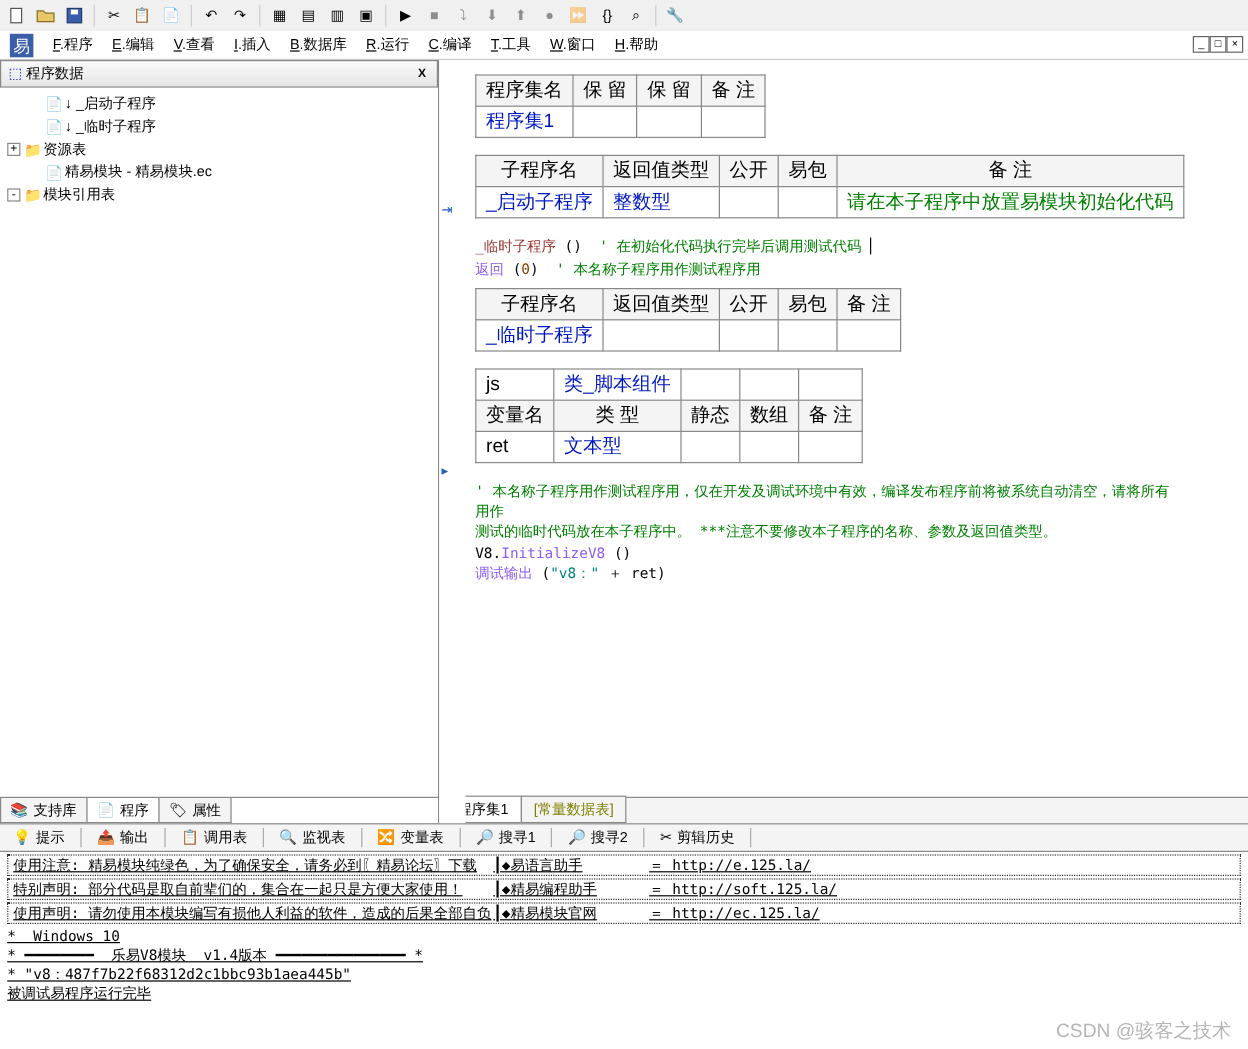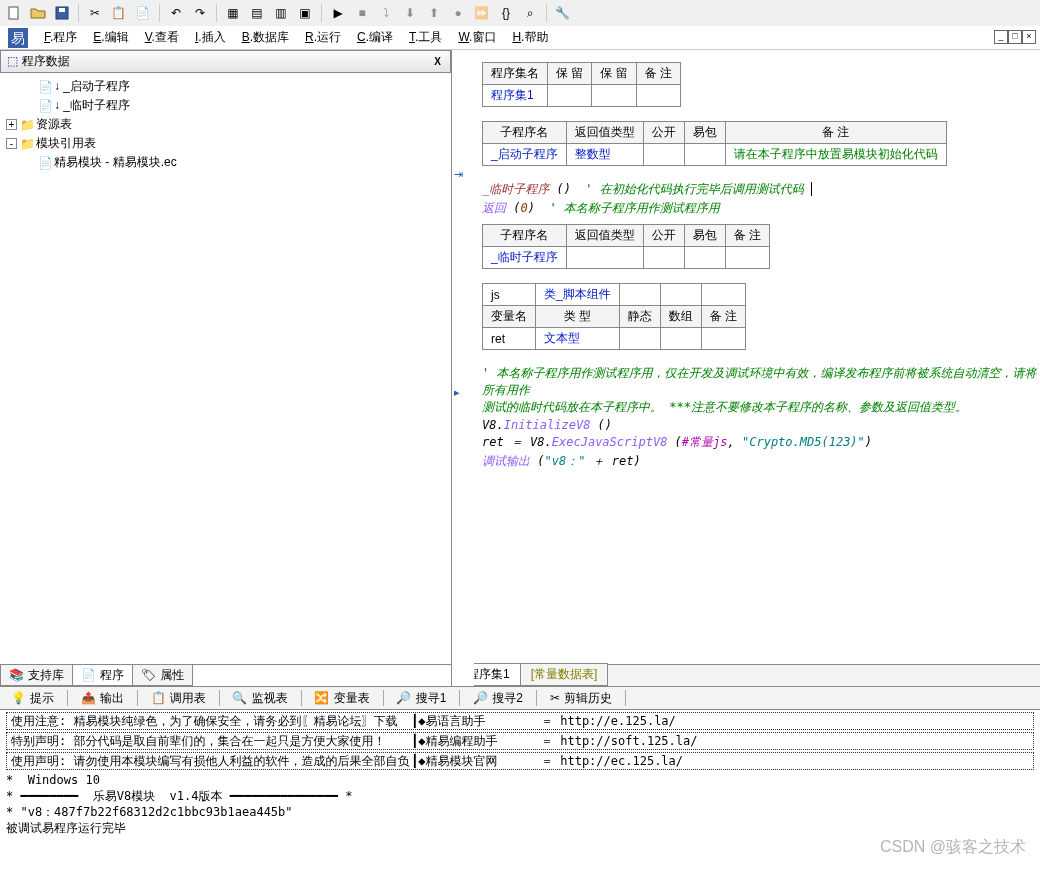--- a/index.html
+++ b/index.html
@@ -8,56 +8,56 @@
 .toolbar .sep { width: 1px; height: 18px; background: #ccc; margin: 0 2px; }
 .tb-btn { width: 20px; height: 20px; display: inline-flex; align-items: center; justify-content: center; cursor: pointer; }
 .tb-btn svg { width: 16px; height: 16px; }
 .menubar { height: 24px; background: #fff; display: flex; align-items: center; padding: 0 8px; gap: 2px; border-bottom: 1px solid #ccc; }
 .menubar .logo { width: 20px; height: 20px; margin-right: 6px; }
 .menu-item { padding: 2px 8px; cursor: pointer; }
 .menu-item u { text-decoration: underline; }
 .win-btns { position: absolute; right: 4px; top: 30px; display: flex; gap: 0; }
 .win-btn { width: 14px; height: 14px; border: 1px solid #666; font-size: 9px; text-align: center; line-height: 11px; cursor: pointer; }
 .main { display: flex; height: 636px; }
-.left-panel { width: 452px; border-right: 1px solid #888; display: flex; flex-direction: column; position: relative; }
+.left-panel { width: 366px; border-right: 1px solid #888; display: flex; flex-direction: column; position: relative; }
 .panel-title { background: linear-gradient(#fafafa,#e5e5e5); border: 1px solid #888; padding: 2px 6px; display: flex; align-items: center; justify-content: space-between; }
 .panel-close { font-family: Arial; font-weight: bold; font-size: 10px; cursor: pointer; padding: 0 3px; }
 .tree { padding: 4px 2px; flex: 1; overflow: auto; }
 .tree-item { padding: 1px 0 1px 0; white-space: nowrap; cursor: pointer; }
 .tree-item .exp { display: inline-block; width: 11px; height: 11px; border: 1px solid #888; text-align: center; line-height: 9px; font-size: 10px; margin-right: 3px; vertical-align: middle; cursor: pointer; }
 .tree-item .ico { display: inline-block; width: 14px; text-align: center; vertical-align: middle; margin-right: 2px; }
 .lvl1 { padding-left: 4px; }
 .lvl2 { padding-left: 22px; }
 .left-tabs { display: flex; border-top: 1px solid #888; height: 22px; }
 .ltab { border: 1px solid #888; border-top: none; padding: 2px 8px; margin-right: -1px; display: flex; align-items: center; gap: 4px; cursor: pointer; background: #f4f4f4; }
 .ltab.active { background: #fff; }
 .right-panel { flex: 1; display: flex; flex-direction: column; overflow: hidden; position: relative; }
 .editor { flex: 1; overflow: auto; padding: 12px 0 0 30px; }
 .gutter { position: absolute; left: 0; top: 0; width: 22px; height: 100%; background: #fff; }
 .gutter-mark { position: absolute; left: 2px; color: #1e5fba; font-size: 11px; }
 .etable { border-collapse: collapse; margin-bottom: 14px; }
-.etable th, .etable td { border: 1px solid #888; padding: 2px 8px; font-size: 12px; height: 20px; font-weight: normal; }
+.etable th, .etable td { border: 1px solid #888; padding: 2px 8px; font-size: 16px; height: 20px; font-weight: normal; }
 .etable th { background: #f4f4f4; }
 .blue-link { color: #0018c0; }
 .green-txt { color: #008000; }
-.code-line { font-family: "SimSun", monospace; padding: 1px 0; white-space: pre; font-style: italic; }
+.code-line { font-family: "SimSun", monospace; padding: 1px 0; white-space: pre; }
 .kw-red { color: #9a3131; }
 .kw-blue { color: #8b5cf6; }
 .kw-green { color: #008000; }
 .kw-teal { color: #008080; }
 .kw-mag { color: #aa00aa; }
 .kw-brown { color: #804000; }
 .editor-tabs { display: flex; border-top: 1px solid #888; background: #f4f4f4; height: 22px; align-items: flex-end; padding-left: 4px; }
 .etab { border: 1px solid #888; padding: 2px 10px; margin-right: -1px; cursor: pointer; background: #fff; }
 .etab.inactive { background: #f4f4f4; color: #666; }
 .bottom-bar { height: 24px; background: #f4f4f4; border-top: 1px solid #888; border-bottom: 1px solid #888; display: flex; align-items: center; padding: 0 4px; gap: 4px; }
 .bb-btn { padding: 2px 6px; display: flex; align-items: center; gap: 4px; cursor: pointer; border: 1px solid transparent; }
 .bb-sep { width: 1px; height: 16px; background: #aaa; margin: 0 2px; }
-.output { height: 138px; overflow: auto; padding: 2px 6px; font-family: "SimSun", monospace; font-size: 12px; line-height: 16px; white-space: pre; }
-.watermark { position: absolute; right: 14px; bottom: 16px; color: rgba(120,120,120,0.55); font-size: 16px; font-family: sans-serif; }
+.output { height: 138px; overflow: auto; padding: 2px 6px; font-family: "SimSun", monospace; font-size: 12px; line-height: 16px; white-space: pre; text-decoration: underline; }
+.watermark { position: absolute; right: 14px; bottom: 4px; color: rgba(120,120,120,0.55); font-size: 16px; font-family: sans-serif; }
 .dotted-row { border: 1px dotted #333; padding: 0 4px; display: flex; margin-bottom: 2px; }
 .dotted-row > span { white-space: pre; }
 </style>
 </head>
 <body>
 
 <div class="toolbar">
   <span class="tb-btn">
       <svg viewBox="0 0 16 16">
         <rect x="3" y="2" width="9" height="12" fill="#fff" stroke="#555"></rect>
@@ -116,22 +116,22 @@
 <div class="main">
   <div class="left-panel">
     <div class="panel-title">
       <span><span style="color:#0018c0">⬚</span> <span>程序数据</span></span>
       <span class="panel-close">X</span>
     </div>
     <div class="tree" id="tree">
         <div class="tree-item lvl2"><span style="display:inline-block;width:14px"></span><span class="ico">📄</span>↓ _启动子程序</div>
         <div class="tree-item lvl2"><span style="display:inline-block;width:14px"></span><span class="ico">📄</span>↓ _临时子程序</div>
         <div class="tree-item lvl1"><span class="exp">+</span><span class="ico">📁</span>资源表</div>
+        <div class="tree-item lvl2"><span style="display:inline-block;width:14px"></span><span class="ico">📄</span>精易模块 - 精易模块.ec</div>
         <div class="tree-item lvl1"><span class="exp">-</span><span class="ico">📁</span>模块引用表</div>
-        <div class="tree-item lvl2"><span style="display:inline-block;width:14px"></span><span class="ico">📄</span>精易模块 - 精易模块.ec</div>
       </div>
     <div class="left-tabs" id="ltabs">
         <span class="ltab"><span>📚</span>支持库</span>
         <span class="ltab active"><span>📄</span>程序</span>
         <span class="ltab"><span>🏷</span>属性</span>
       </div>
   </div>
 
   <div class="right-panel">
     <div class="editor">
@@ -218,21 +218,20 @@
               <td></td>
               <td></td>
               <td></td>
             </tr>
           </tbody>
         </table>
 
       <div class="code-line kw-green" style="white-space:pre-wrap;max-width:580px">' 本名称子程序用作测试程序用，仅在开发及调试环境中有效，编译发布程序前将被系统自动清空，请将所有用作
 测试的临时代码放在本子程序中。 ***注意不要修改本子程序的名称、参数及返回值类型。</div>
       <div class="code-line"><span>V8.</span><span class="kw-blue">InitializeV8</span><span> ()</span></div>
-      <div class="code-line"><span>ret ＝ V8.</span><span class="kw-blue">ExecJavaScriptV8</span><span> (</span><span class="kw-mag">#常量js</span><span>, </span><span class="kw-teal">"Crypto.MD5(123)"</span><span>)</span></div>
       <div class="code-line"><span class="kw-blue">调试输出</span><span> (</span><span class="kw-teal">"v8："</span><span> ＋ ret)</span></div>
     </div>
     <div class="editor-tabs" id="etabs">
         <span class="etab">程序集1</span>
         <span class="etab inactive" style="color: rgb(128, 128, 0);">[常量数据表]</span>
       </div>
   </div>
 </div>
 
 <div class="bottom-bar" id="bbar">

